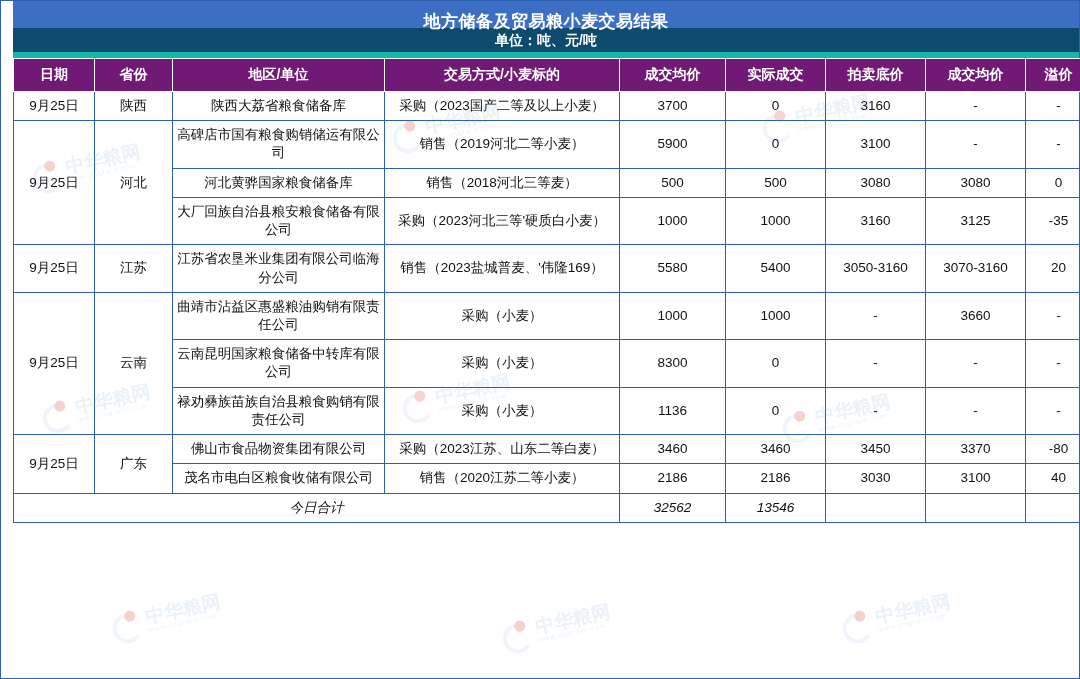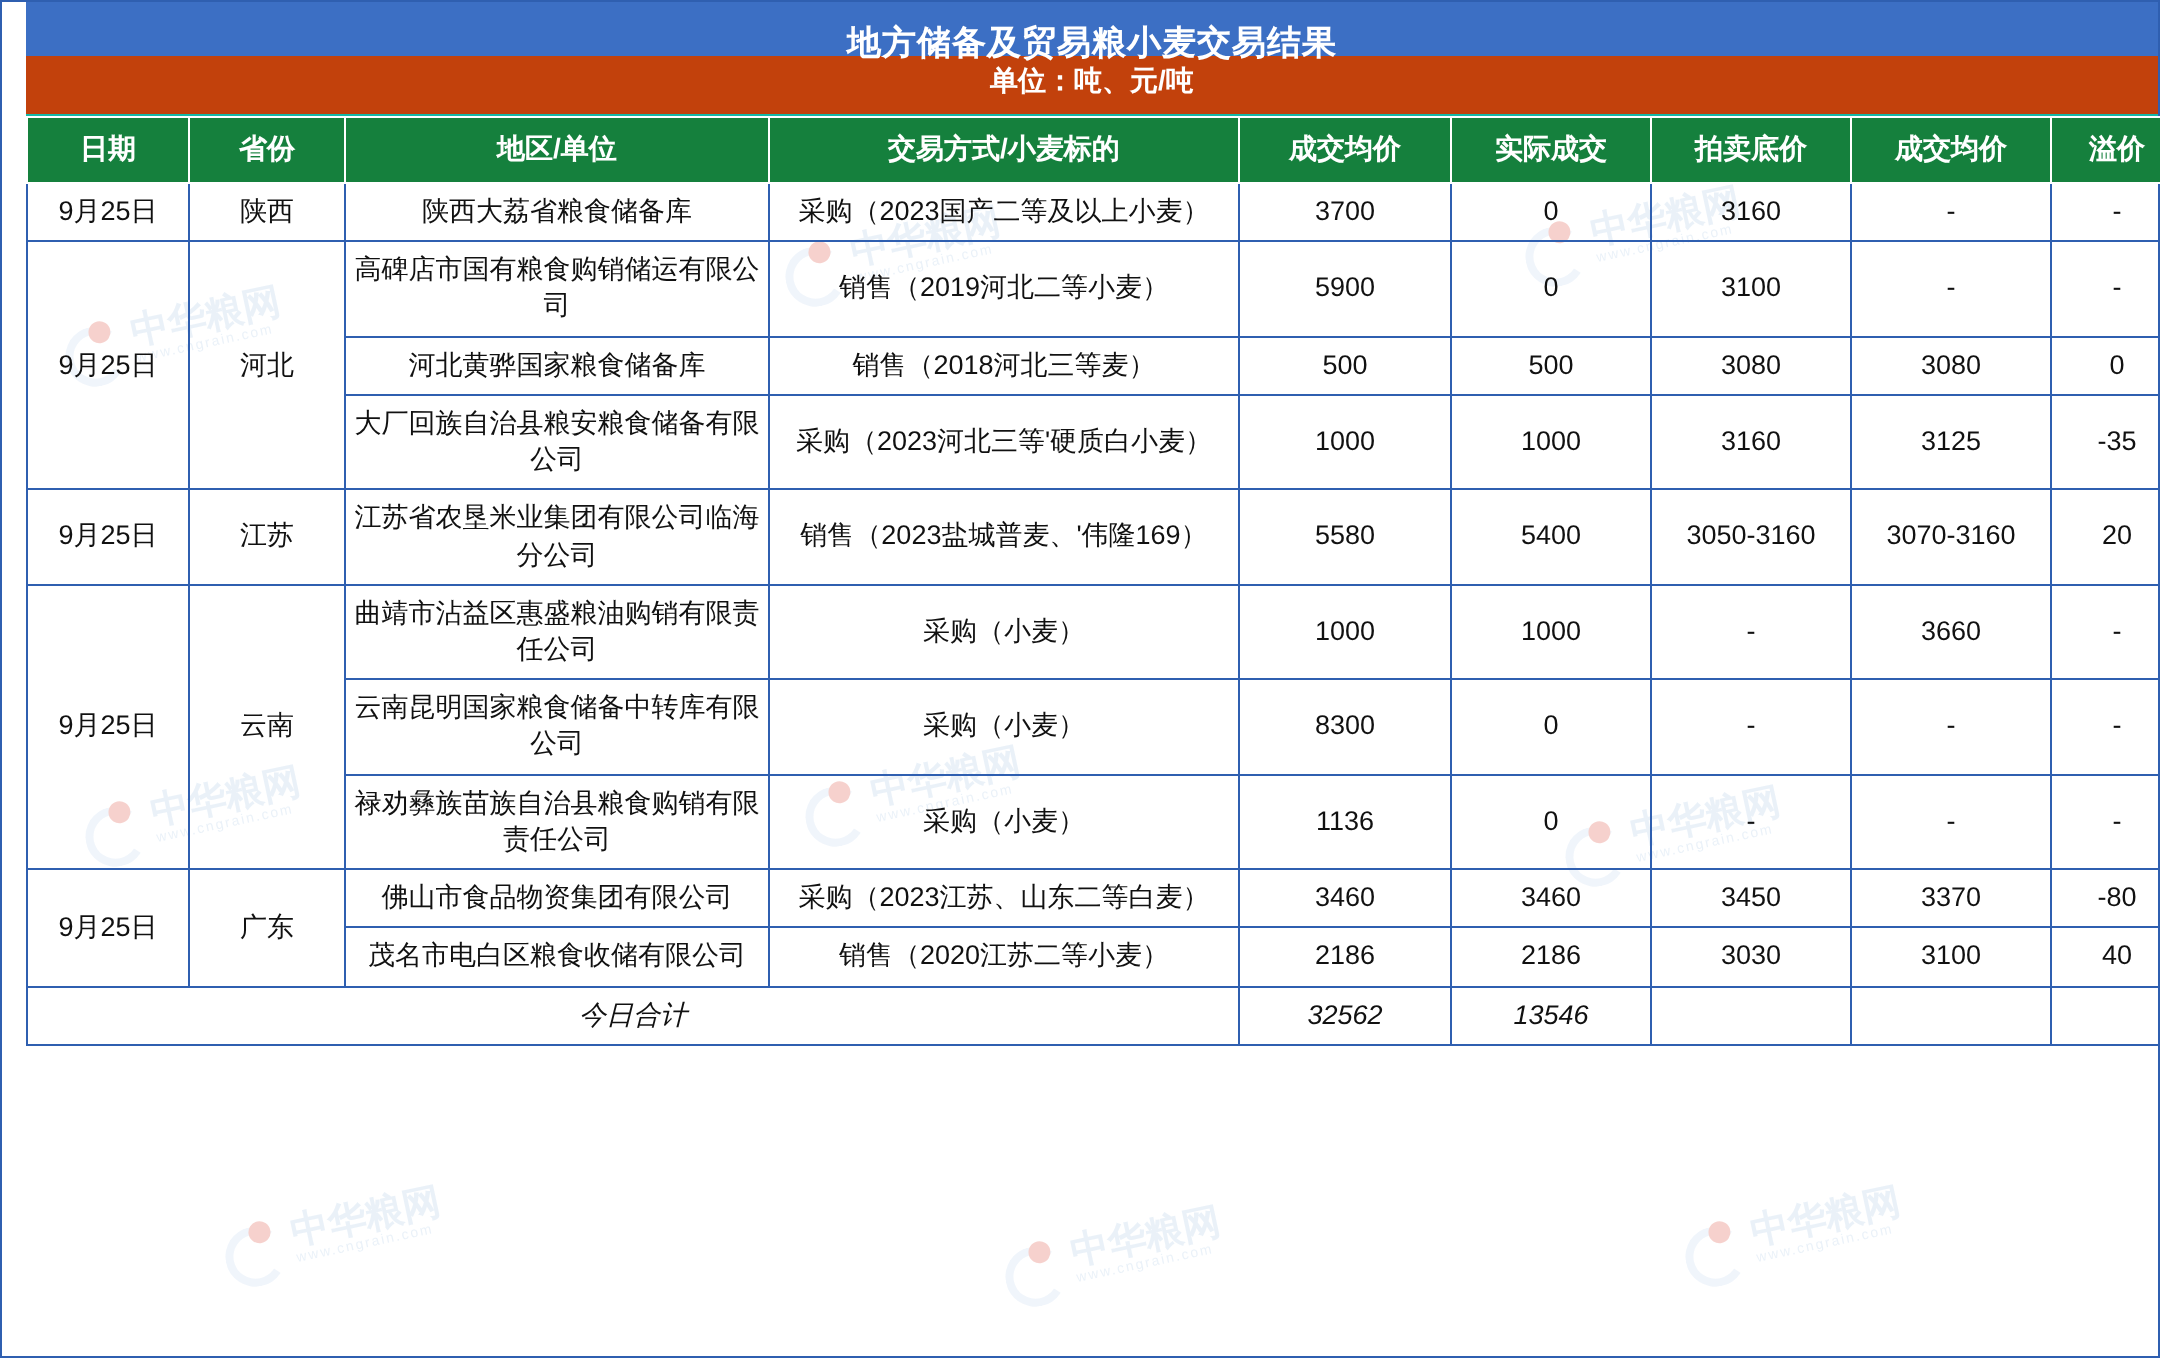--- a/index.html
+++ b/index.html
@@ -26,37 +26,37 @@
     color: #ffffff;
     text-align: center;
     font-weight: bold;
     font-size: 17px;
     padding-top: 9px;
     height: 27px;
     box-sizing: border-box;
     letter-spacing: 0.5px;
   }
   .subtitle-bar {
-    background: #c2410c;
+    background: #0c4a6e;
     color: #ffffff;
     text-align: center;
     font-weight: bold;
     font-size: 14px;
     height: 30px;
     box-sizing: border-box;
     padding-top: 4px;
-    border-bottom: 1px solid #14b8a6;
+    border-bottom: 6px solid #14b8a6;
   }
   table.grid {
     border-collapse: collapse;
     width: 100%;
     table-layout: fixed;
   }
   table.grid th {
-    background: #15803d;
+    background: #701a75;
     color: #ffffff;
     font-size: 14px;
     font-weight: bold;
     height: 30px;
     border: 1px solid #ffffff;
     text-align: center;
     vertical-align: middle;
   }
   table.grid td {
     border: 1px solid #2f5fb0;

